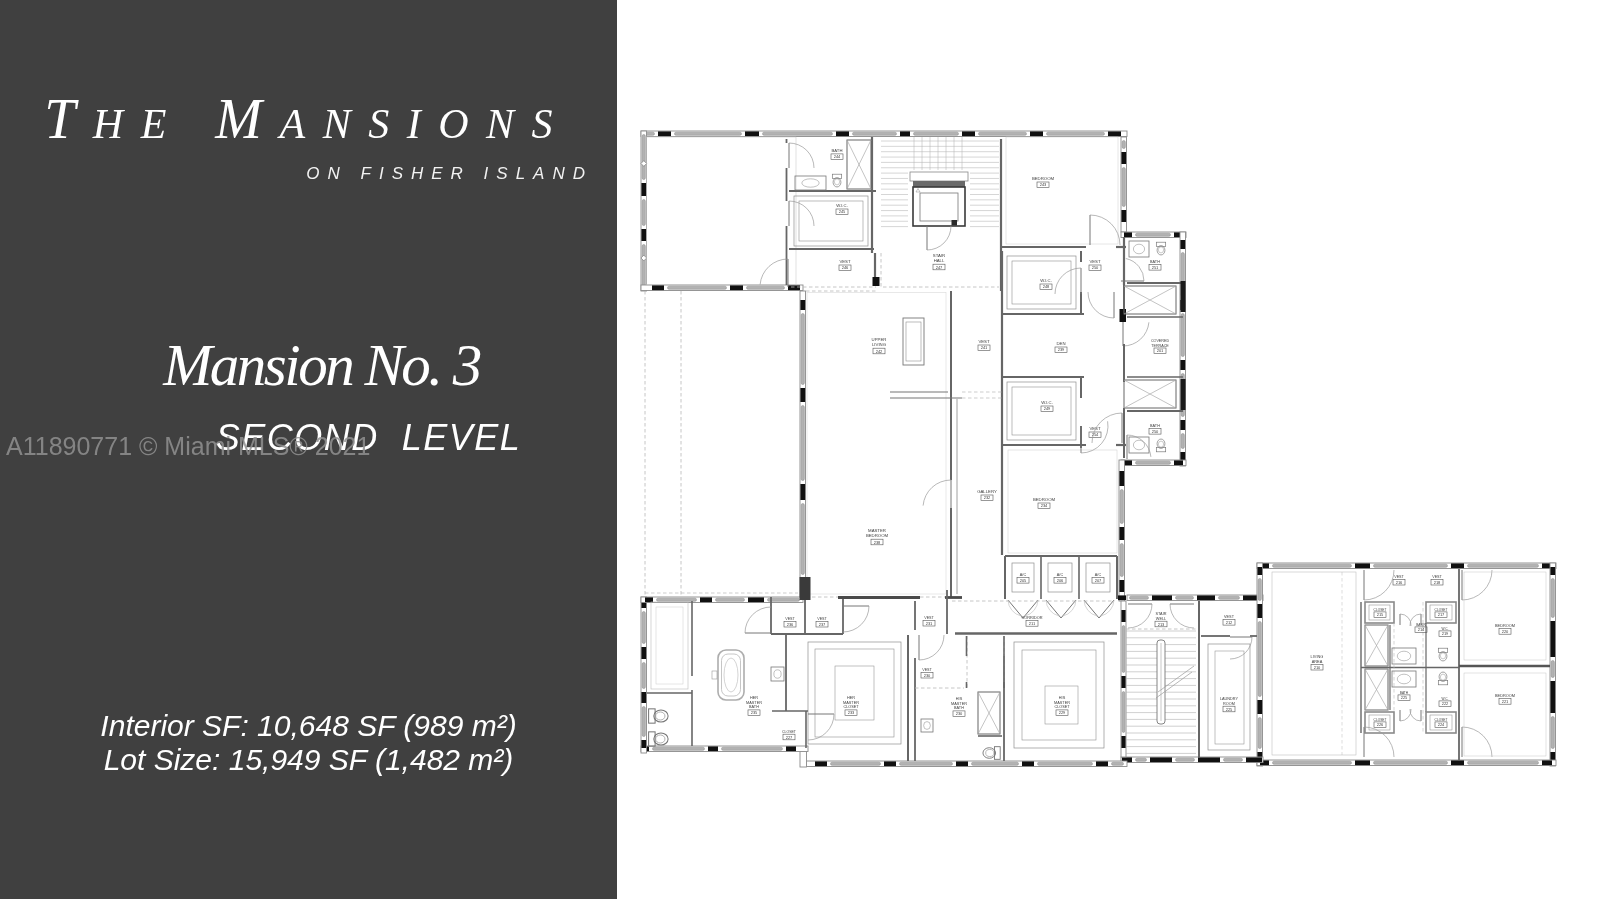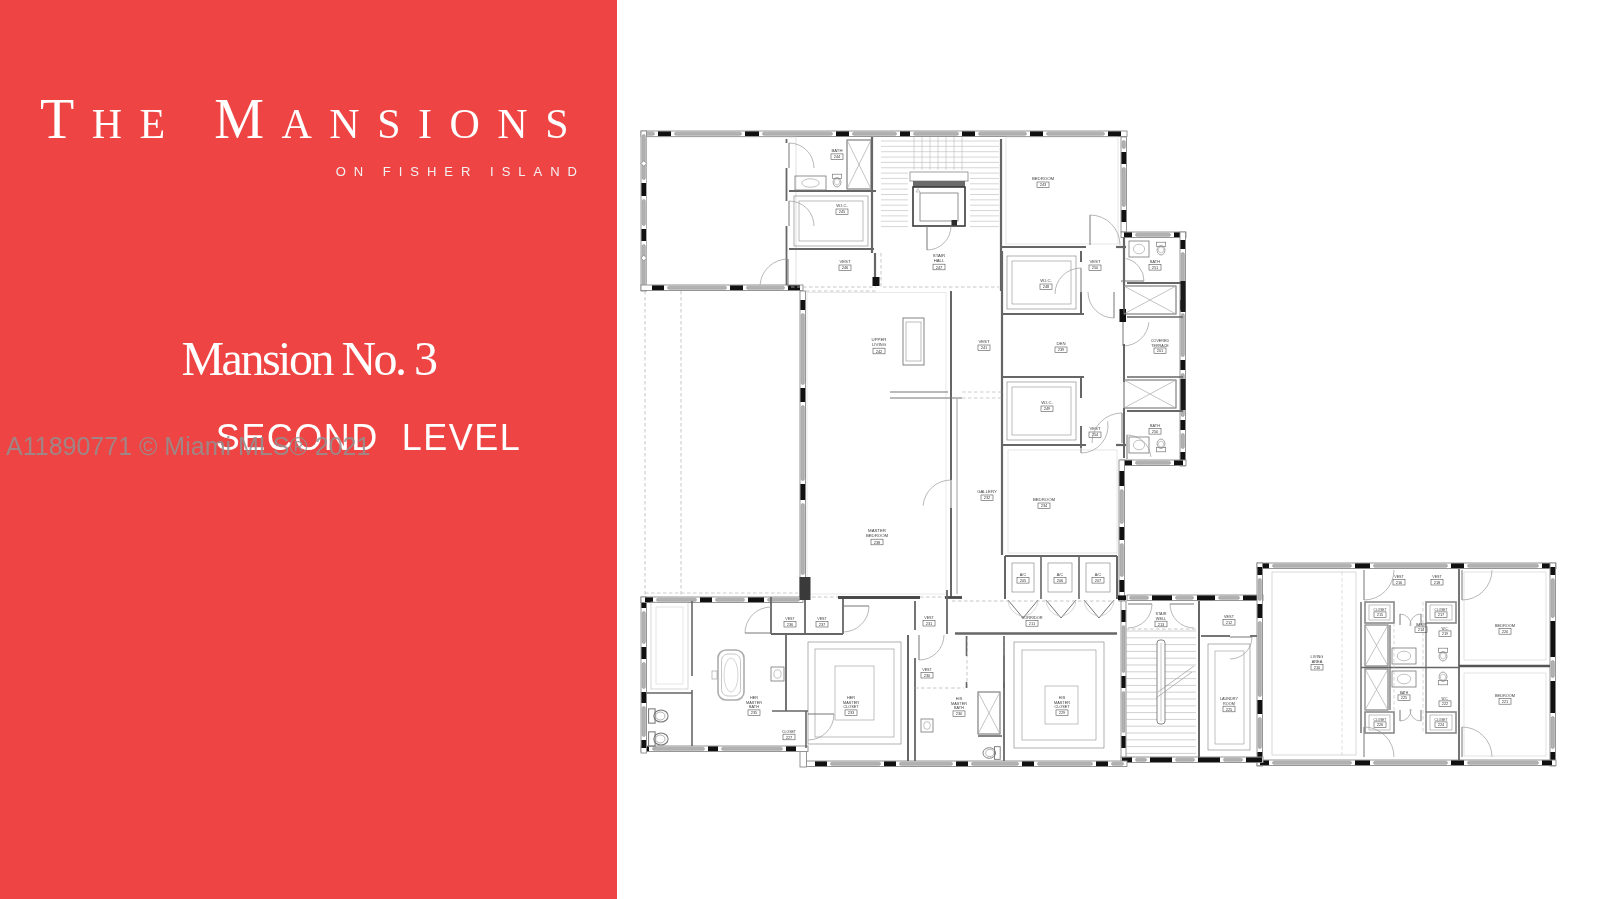--- a/index.html
+++ b/index.html
@@ -1,34 +1,35 @@
 <!DOCTYPE html>
 <html><head>
 <meta charset="utf-8">
 <style>
   html,body{margin:0;padding:0;width:1600px;height:899px;background:#fff;overflow:hidden;}
   body{font-family:"Liberation Sans", sans-serif;position:relative;}
   .serif{font-family:"Liberation Serif", serif;}
-  #panel{position:absolute;left:0;top:0;width:617px;height:899px;background:#ef4444;}
+  #panel{position:absolute;left:0;top:0;width:617px;height:899px;background:#404040;font-style:italic;}
   .ptxt{position:absolute;color:#fff;}
 </style>
 </head>
 <body>
 
 <div id="panel">
 
   <div class="ptxt serif" id="brand" style="left:40px;top:87px;width:530px;font-size:56px;letter-spacing:17.5px;text-align:right;white-space:nowrap;">T<span style="font-size:42px;">HE</span> M<span style="font-size:42px;">ANSIONS</span></div>
 
-  <div class="ptxt" id="sub" style="left:48px;top:164px;width:537px;font-size:13px;letter-spacing:8px;text-align:right;white-space:nowrap;font-weight:300;color:#f2f2f2;">ON FISHER ISLAND</div>
-
-  <div class="ptxt serif" id="m3" style="left:0;top:331px;width:617px;font-size:48px;letter-spacing:-2.5px;text-align:center;white-space:nowrap;">Mansion No. 3</div>
+  <div class="ptxt" id="sub" style="left:56px;top:164px;width:537px;font-size:17px;letter-spacing:8px;text-align:right;white-space:nowrap;font-weight:300;color:#f2f2f2;">ON FISHER ISLAND</div>
+
+  <div class="ptxt serif" id="m3" style="left:13px;top:331px;width:617px;font-size:59px;letter-spacing:-2.5px;text-align:center;white-space:nowrap;">Mansion No. 3</div>
 
   <div class="ptxt" id="lvl" style="left:0;top:417px;width:737px;font-size:36px;letter-spacing:1.5px;text-align:center;white-space:nowrap;">SECOND&nbsp; LEVEL</div>
 
 
+  <div class="ptxt" id="sf" style="left:0;top:709px;width:617px;font-size:30px;line-height:34px;text-align:center;">Interior SF: 10,648 SF (989 m²)<br>Lot Size: 15,949 SF (1,482 m²)</div>
 </div>
 
 <div style="position:absolute;left:6px;top:432px;font-size:25px;color:rgba(145,145,145,0.85);white-space:nowrap;z-index:5;">A11890771 © Miami MLS® 2021</div>
 
 <svg id="plan" style="position:absolute;left:617px;top:0;" width="983" height="899" viewBox="617 0 983 899" xmlns="http://www.w3.org/2000/svg">
 
 <g>
       <rect x="641" y="131" width="486" height="5.5" fill="#ffffff" stroke="#8a8a8a" stroke-width="0.9"></rect>
       <rect x="644.5" y="132.15" width="10" height="3.2" rx="1.6" fill="#b2b2b2" stroke="#898989" stroke-width="0.5"></rect>
       <rect x="674.5" y="132.15" width="67" height="3.2" rx="1.6" fill="#b2b2b2" stroke="#898989" stroke-width="0.5"></rect>

